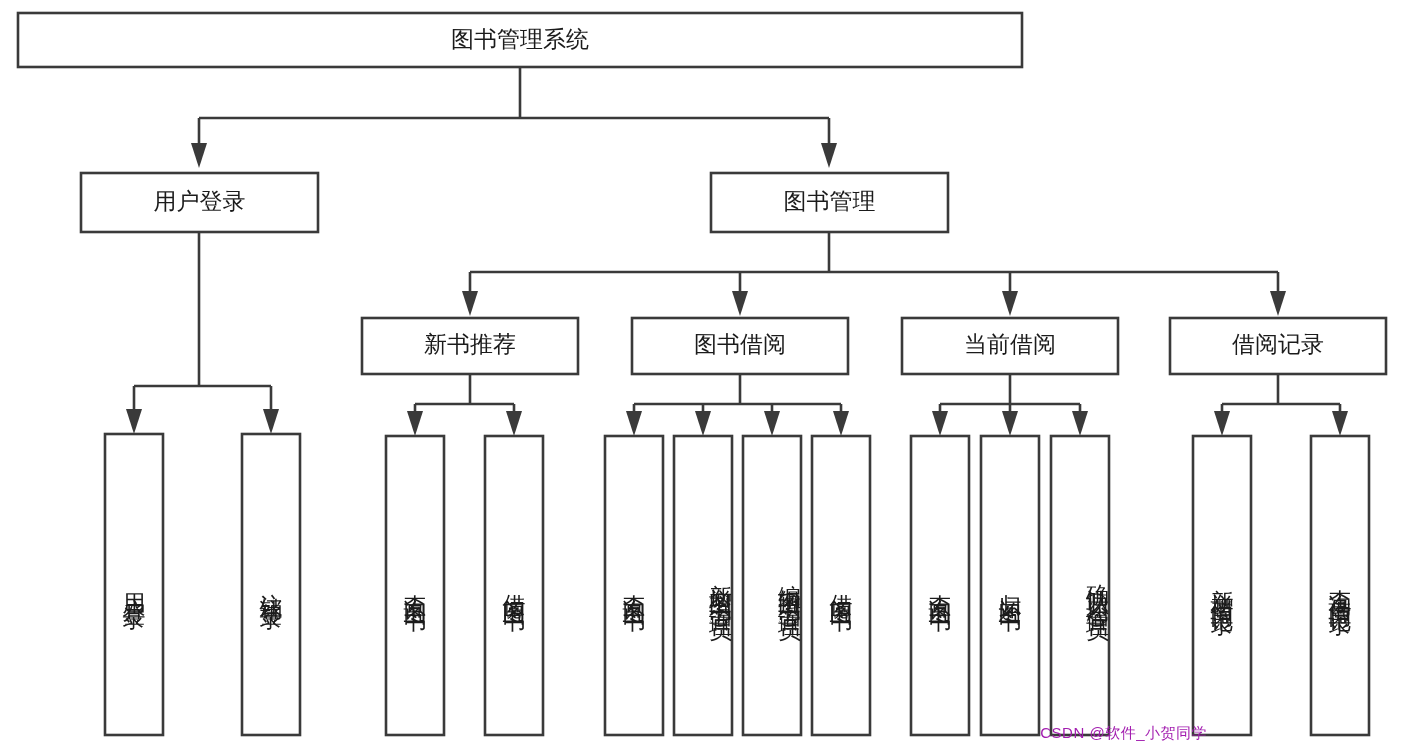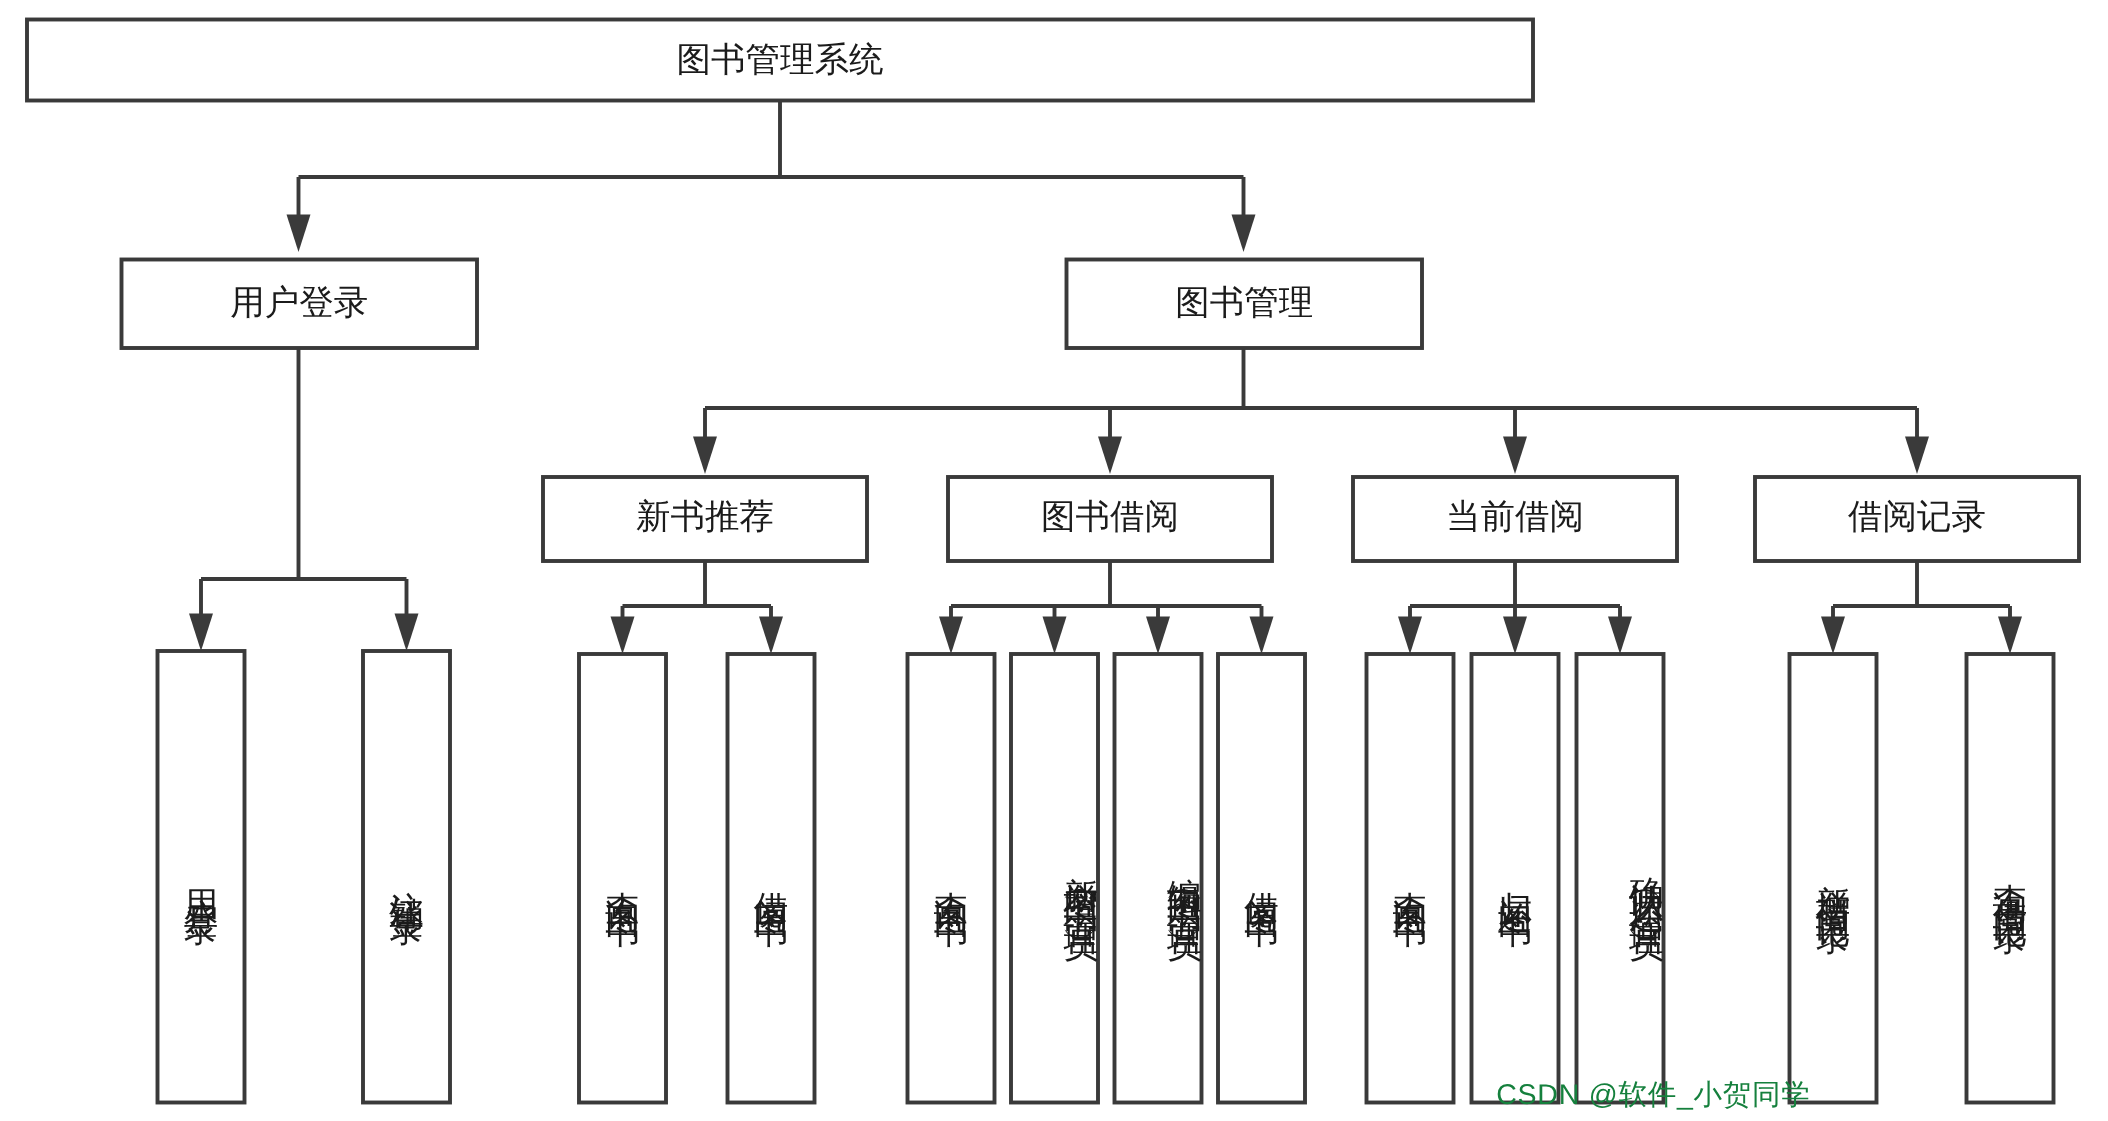--- a/index.html
+++ b/index.html
@@ -62,22 +62,22 @@
     line-height: 1.0;
     letter-spacing: 5px;
     color: #1b1b1b;
     pointer-events: none;
   }
   .watermark {
     position: absolute;
     right: 12px;
     bottom: 4px;
     font-family: "Liberation Sans", "DejaVu Sans", sans-serif;
-    font-size: 19px;
-    color: #15803d;
+    font-size: 15px;
+    color: #a21caf;
     letter-spacing: 0.5px;
     white-space: nowrap;
   }
 </style>
 </head>
 <body>
 
 <div id="diagram-root">
 
   <svg class="tree-canvas" viewBox="0 0 1405 747" xmlns="http://www.w3.org/2000/svg">

